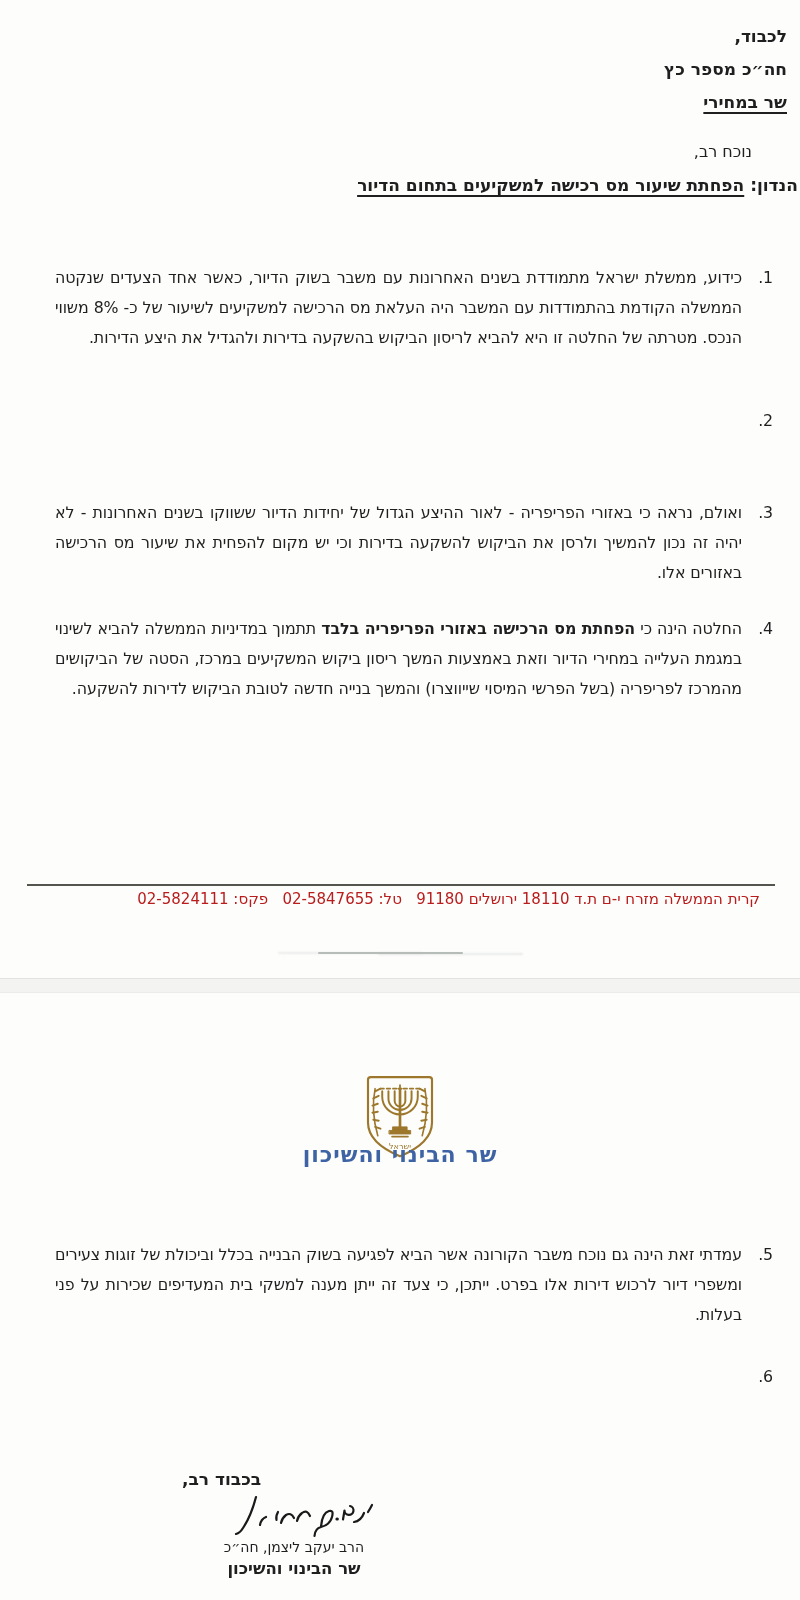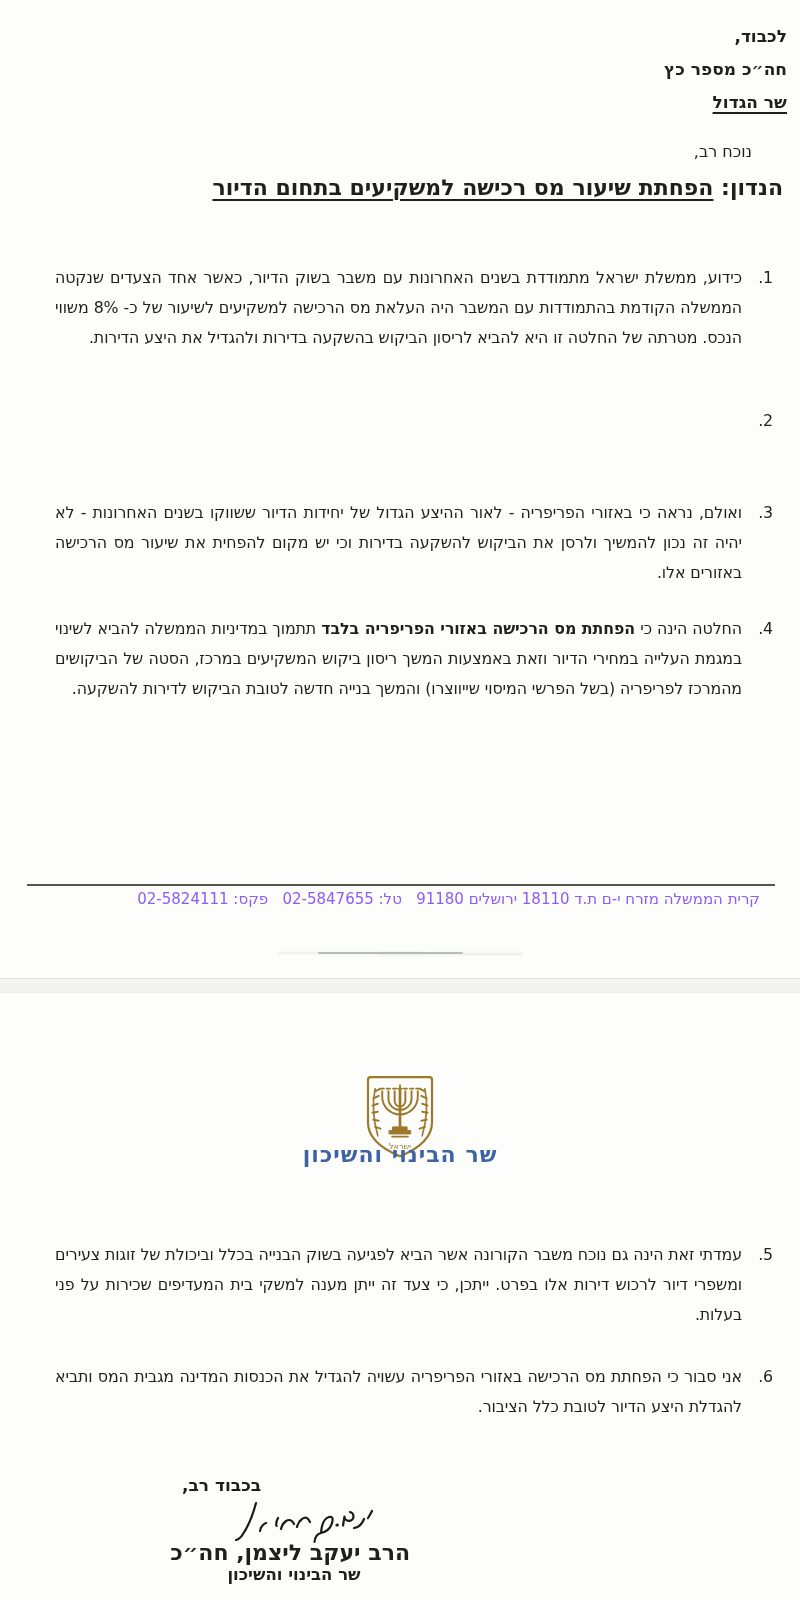--- a/index.html
+++ b/index.html
@@ -6,61 +6,61 @@
   .canvas{
     position:relative;width:800px;height:1600px;margin:0 auto;
     background:#fdfdfc;color:#1f1f1f;direction:rtl;overflow:hidden;
     font-family:"DejaVu Sans","Liberation Sans",sans-serif;
   }
   
   .recipient{position:absolute;top:20px;right:13px;text-align:right;
     font-size:17px;font-weight:bold;line-height:33px;}
   .recipient .u{text-decoration:underline;text-underline-offset:4px;text-decoration-thickness:1.5px;}
   .salutation{position:absolute;top:142px;right:48px;font-size:16px;}
-  .subject{position:absolute;top:175px;right:17px;font-size:22px;font-weight:bold;}
+  .subject{position:absolute;top:175px;right:2px;font-size:17px;font-weight:bold;}
   .subject .subj-text{text-decoration:underline;text-underline-offset:4px;text-decoration-thickness:1.5px;}
   .intro{position:absolute;top:226px;right:57px;font-size:16px;}
   
   .item{position:absolute;right:25px;left:55px;padding-right:33px;
     font-size:15.8px;line-height:30px;text-align:justify;letter-spacing:-0.1px;}
   .item .item-num{position:absolute;right:2px;top:0;}
   .item .b{font-weight:bold;}
   .i1{top:263px;} .i2{top:406px;} .i3{top:498px;} .i4{top:614px;}
   .i5{top:1240px;} .i6{top:1362px;}
   
   .footer-line{position:absolute;top:884px;left:27px;right:25px;border-top:2px solid #55554f;}
   .footer-text{position:absolute;top:890px;left:28px;right:28px;text-align:right;
-    padding-right:12px;font-size:15px;color:#8b5cf6;}
+    padding-right:12px;font-size:15px;color:#b91c1c;}
   
   .sep-smudge{position:absolute;top:952px;left:318px;width:145px;height:2px;
     background:#aab2ae;opacity:.85;border-radius:1px;box-shadow:-40px 0 2px rgba(170,178,174,.25),60px 1px 2px rgba(170,178,174,.3);}
   .sep-band{position:absolute;top:978px;left:0;width:800px;height:13px;
     background:#f3f3f1;border-top:1px solid #e2e2e0;border-bottom:1px solid #ececea;}
   
   .emblem{position:absolute;top:1072px;left:360px;width:80px;height:92px;}
   .ministry-title{position:absolute;top:1140px;left:0;right:0;text-align:center;
     font-size:22px;font-weight:bold;color:#3e63a5;letter-spacing:1px;line-height:30px;}
   
   .closing{position:absolute;top:1466px;left:178px;width:232px;text-align:center;}
   .closing .regards{text-align:right;padding-left:4px;font-size:17px;font-weight:bold;line-height:26px;text-align:left;direction:rtl;}
-  .closing .regards{text-align:left;margin-top:6px;}
+  .closing .regards{text-align:left;}
   .sig-wrap{height:50px;margin:0 auto -6px auto;position:relative;}
   .sig-wrap svg{position:absolute;top:0;left:48px;}
-  .sig-name{font-size:22px;font-weight:bold;line-height:22px;white-space:nowrap;}
+  .sig-name{font-size:14px;font-weight:normal;line-height:22px;white-space:nowrap;}
   .sig-role{font-size:16.5px;font-weight:bold;line-height:22px;}
 </style>
 </head>
 <body>
 
 <div class="canvas">
 
   <div class="recipient">
     <div>לכבוד,</div>
     <div>חה״כ מספר כץ</div>
-    <div class="u">שר הגדול</div>
+    <div class="u">שר במחירי</div>
   </div>
 
   <div class="salutation">נוכח רב,</div>
 
   <div class="subject">
     <span>הנדון: </span><span class="subj-text">הפחתת שיעור מס רכישה למשקיעים בתחום הדיור</span>
   </div>
 
 
   <div class="item i1">
@@ -120,21 +120,20 @@
 
   <div class="ministry-title">שר הבינוי והשיכון</div>
 
   <div class="item i5">
     <span class="item-num">5.</span>
     <span>עמדתי זאת הינה גם נוכח משבר הקורונה אשר הביא לפגיעה בשוק הבנייה בכלל וביכולת של זוגות צעירים ומשפרי דיור לרכוש דירות אלו בפרט. ייתכן, כי צעד זה ייתן מענה למשקי בית המעדיפים שכירות על פני בעלות.</span>
   </div>
 
   <div class="item i6">
     <span class="item-num">6.</span>
-    <span>אני סבור כי הפחתת מס הרכישה באזורי הפריפריה עשויה להגדיל את הכנסות המדינה מגבית המס ותביא להגדלת היצע הדיור לטובת כלל הציבור.</span>
   </div>
 
   <div class="closing">
     <div class="regards">בכבוד רב,</div>
     <div class="sig-wrap">
       <svg viewBox="0 0 150 54" width="150" height="54" fill="none" stroke="#1a1a1a" stroke-width="2.2" stroke-linecap="round" stroke-linejoin="round">
         <path d="M146,13 q-2,4 -4,7"></path>
         <path d="M138,21 q-3,8 -10,9"></path>
         <path d="M124,14 a4.5,4.5 0 1 1 -5.5,4.5 l-1.5,9"></path>
         <path d="M111,27 h0.3" stroke-width="3.2"></path>

